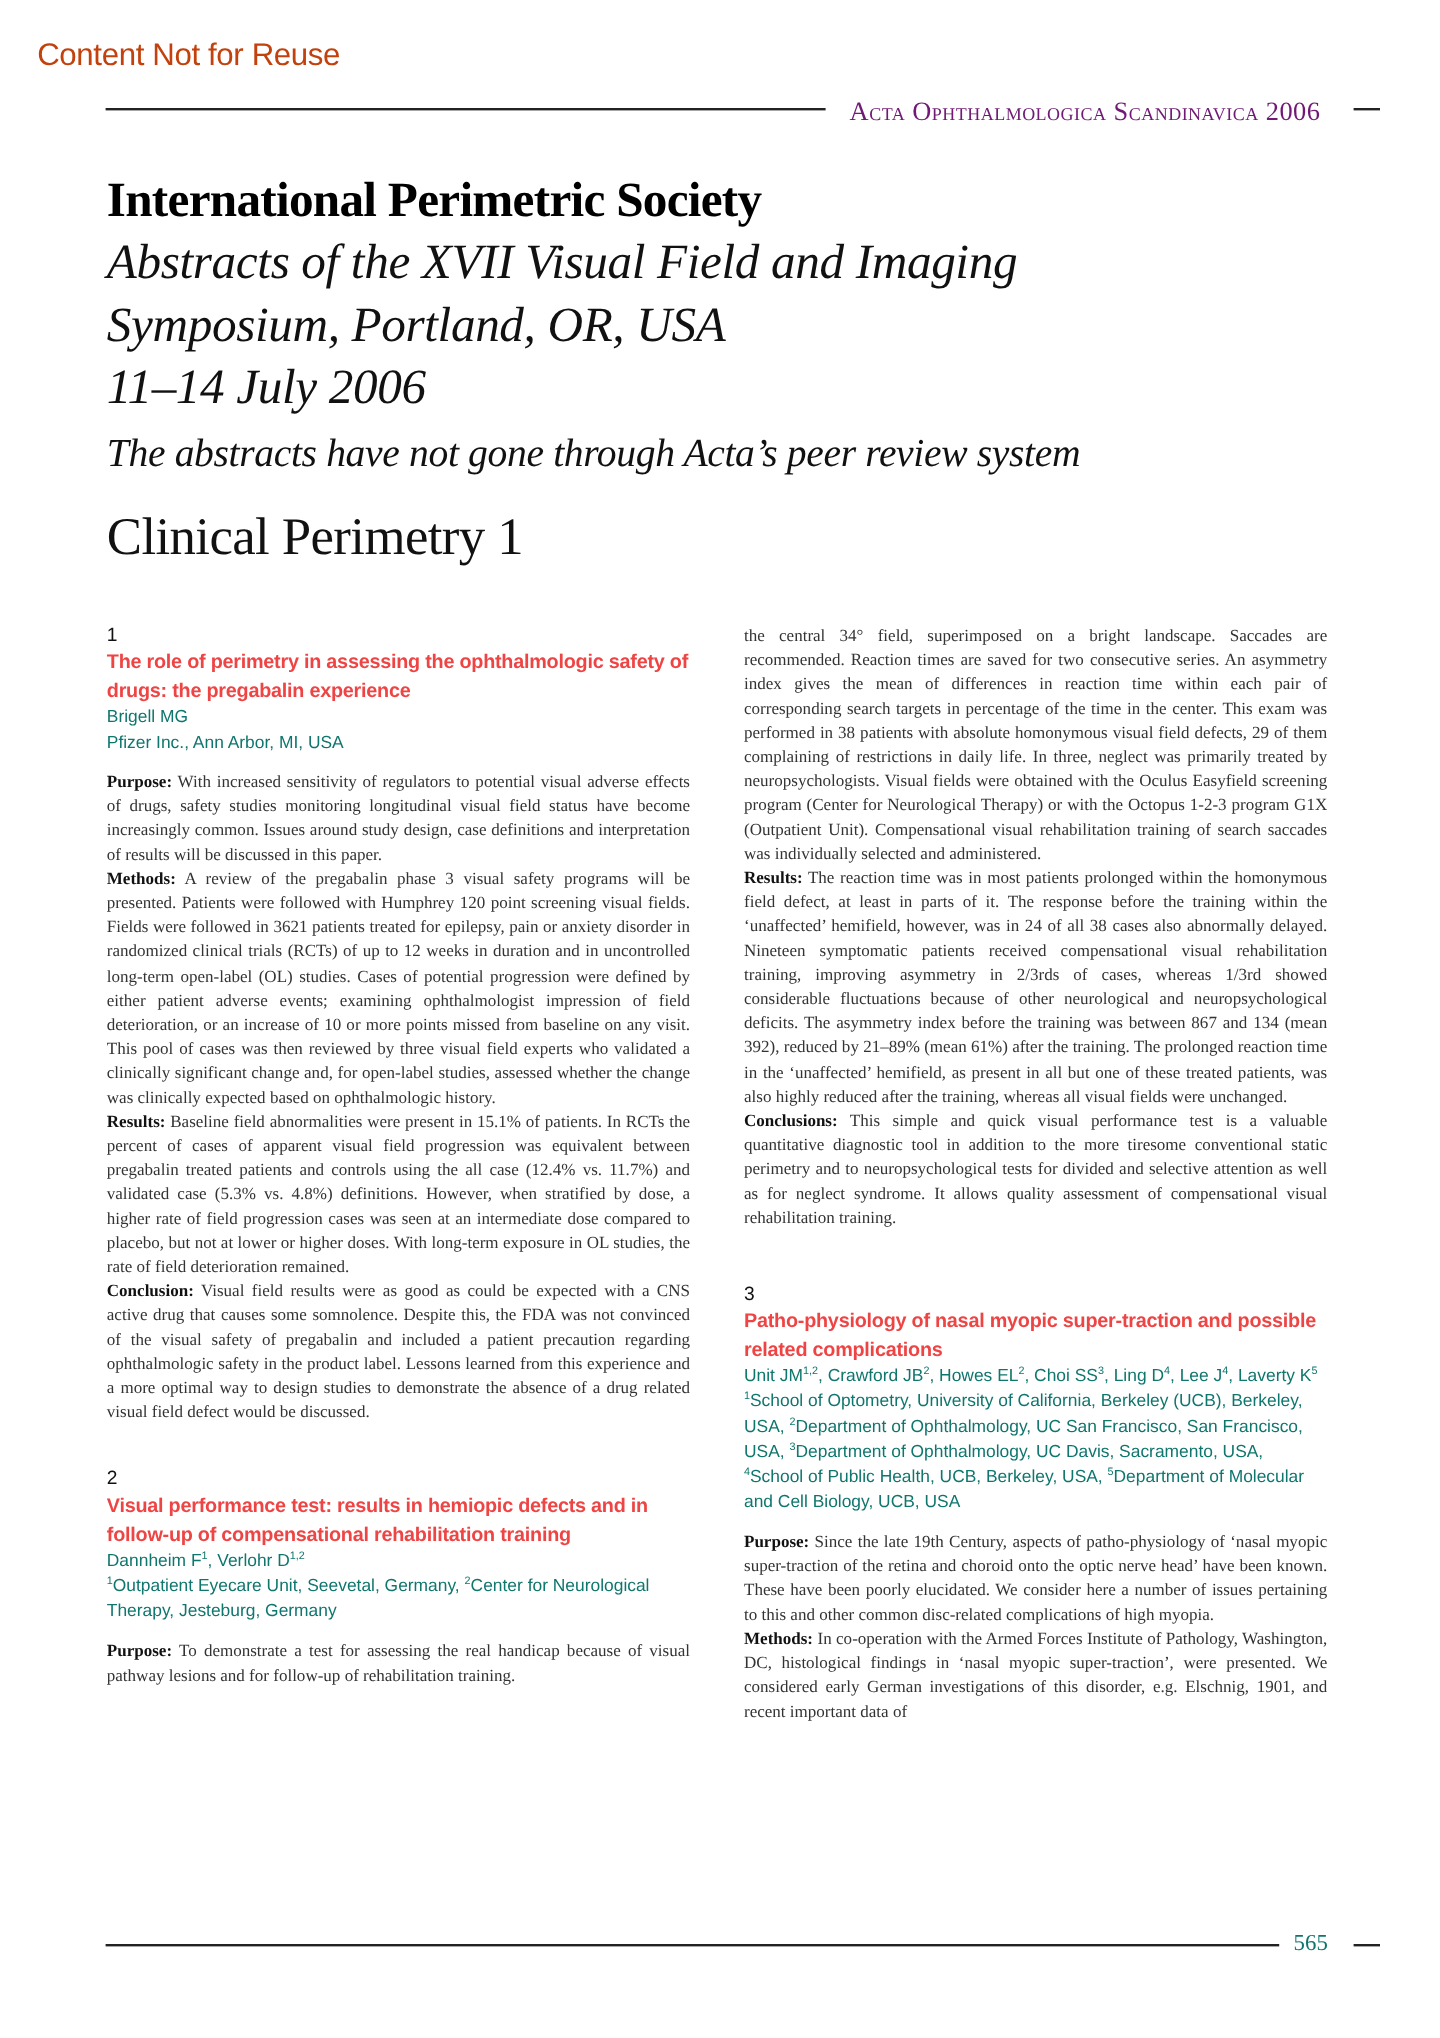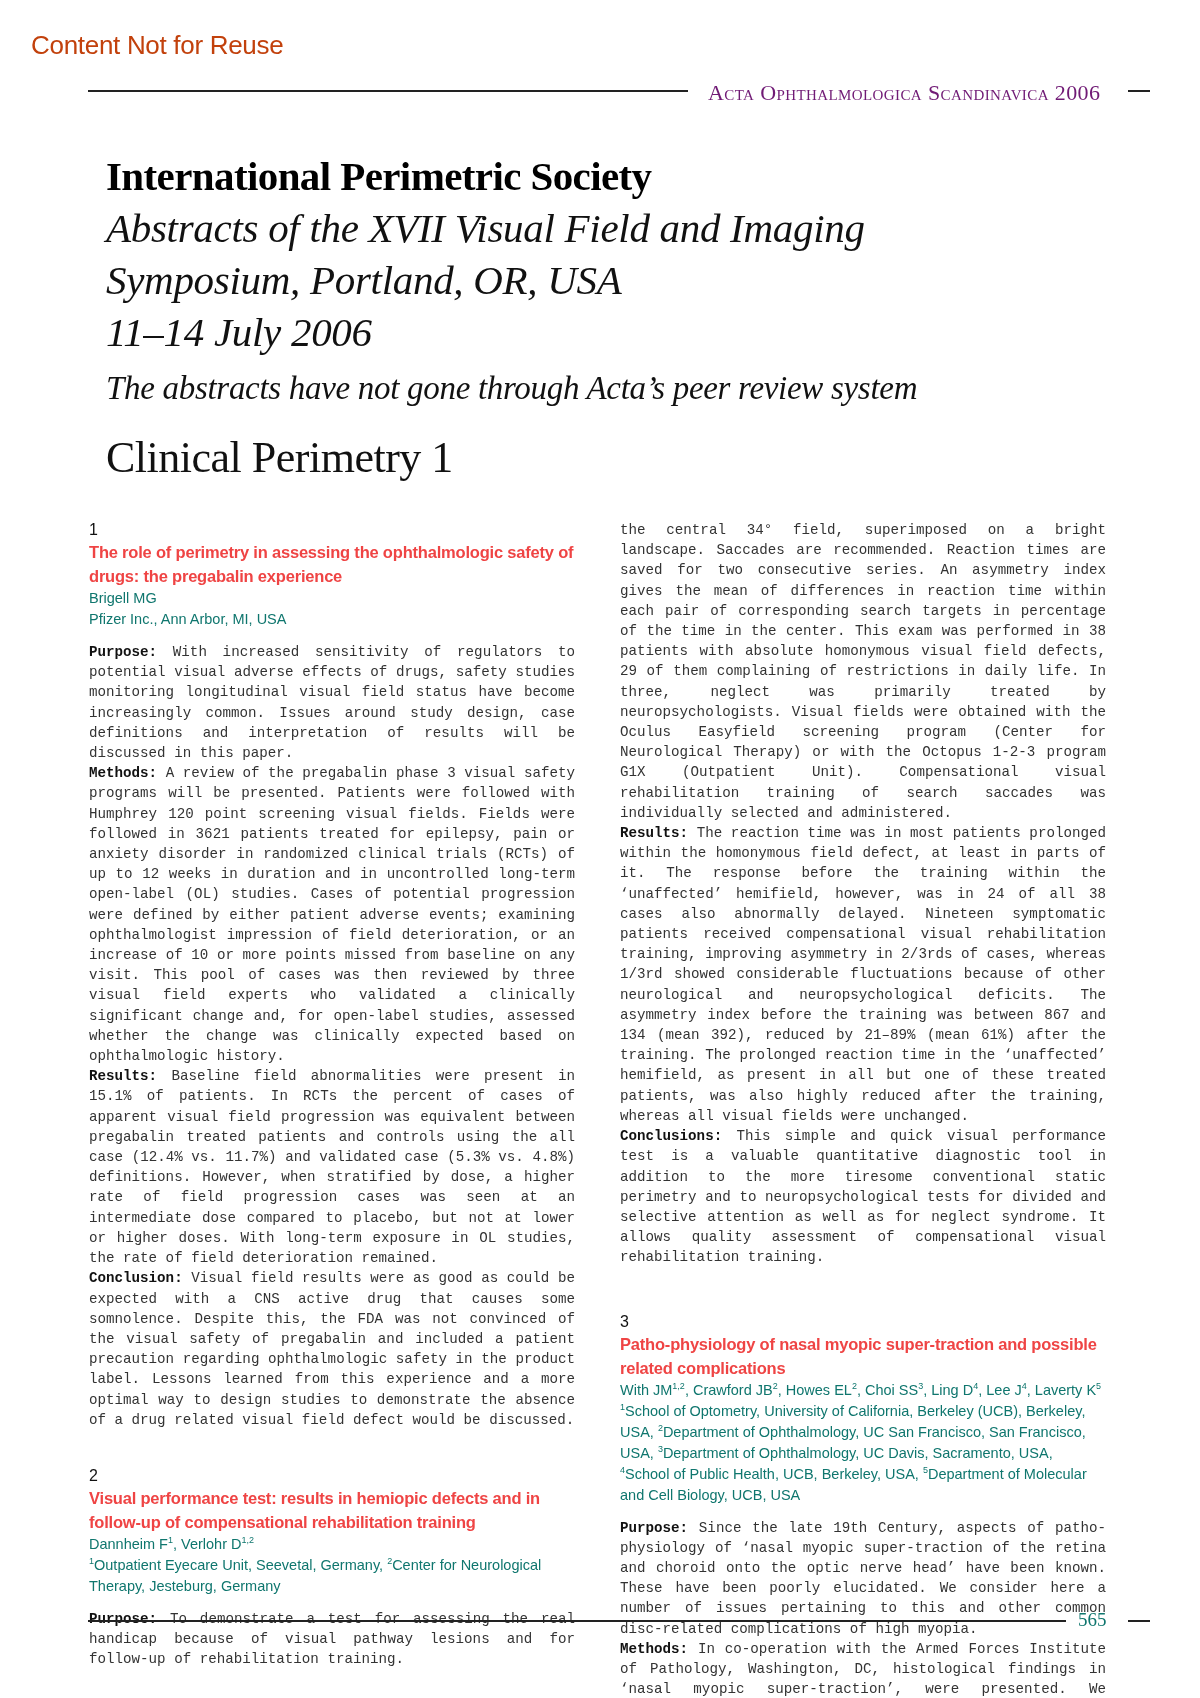--- a/index.html
+++ b/index.html
@@ -3,35 +3,35 @@
 <meta charset="utf-8">
 <style>
   html, body { margin: 0; padding: 0; background: #ffffff; }
   body { width: 1200px; height: 1698px; position: relative; overflow: hidden; color: #111; }
   .watermark { position: absolute; left: 31px; top: 30px; font-family: "Liberation Sans", sans-serif; font-size: 26px; color: #c2410c; letter-spacing: -0.3px; }
   .running-head { position: absolute; left: 88px; top: 80px; width: 1062px; height: 22px; }
   .running-head .rule { position: absolute; left: 0; top: 10px; width: 600px; height: 2px; background: #222; }
   .running-head .title { position: absolute; left: 620px; top: 0px; font-family: "Liberation Serif", serif; font-size: 22px; color: #701a75; font-variant: small-caps; letter-spacing: 0.4px; white-space: nowrap; }
   .running-head .dash { position: absolute; left: 1040px; top: 10px; width: 22px; height: 2px; background: #222; }
 
-  .masthead { position: absolute; left: 89px; top: 150px; width: 1030px; margin-left: 17px; }
+  .masthead { position: absolute; left: 89px; top: 140px; width: 1030px; }
   .masthead .society { font-family: "Liberation Serif", serif; font-weight: bold; font-size: 41px; line-height: 52px; color: #000; letter-spacing: -0.6px; }
   .masthead .subtitle { font-family: "Liberation Serif", serif; font-style: italic; font-size: 41px; line-height: 52px; color: #111; letter-spacing: -0.3px; }
   .masthead .note { font-family: "Liberation Serif", serif; font-style: italic; font-size: 33px; line-height: 44px; margin-top: 8px; color: #111; letter-spacing: -0.3px; }
   .masthead .section { font-family: "Liberation Serif", serif; font-size: 44px; line-height: 56px; margin-top: 20px; color: #111; letter-spacing: -0.5px; }
 
   .col { position: absolute; top: 520px; width: 486px; }
   .col.left { left: 89px; }
   .col.right { left: 620px; }
 
   .abs-num { font-family: "Liberation Sans", sans-serif; font-size: 16px; line-height: 20px; color: #111; }
   .abs-title { font-family: "Liberation Sans", sans-serif; font-weight: bold; font-size: 16.5px; line-height: 24px; color: #ef4444; letter-spacing: -0.2px; }
   .abs-authors, .abs-affil { font-family: Liberation Sans, sans-serif; font-size: 14.5px; line-height: 21px; color: #0f766e; }
   .abs-affil { margin-bottom: 12px; }
-  .para { font-family: Liberation Mono, monospace; font-size: 14.2px; line-height: 20.2px; text-align: justify; color: #333; hyphens: auto; }
+  .para { font-family: Liberation Serif, serif; font-size: 14.2px; line-height: 20.2px; text-align: justify; color: #333; hyphens: auto; }
   .para b { color: #111; }
   sup { font-size: 9px; line-height: 0; }
   .gap-small { height: 36px; }
   .gap-big { height: 44px; }
 
   .footer { position: absolute; left: 88px; top: 1610px; width: 1062px; height: 22px; }
   .footer .rule { position: absolute; left: 0; top: 10px; width: 978px; height: 2px; background: #222; }
   .footer .page { position: absolute; left: 990px; top: -1px; font-family: "Liberation Serif", serif; font-size: 19px; color: #0f766e; }
   .footer .dash { position: absolute; left: 1040px; top: 10px; width: 22px; height: 2px; background: #222; }
 </style>
@@ -83,21 +83,21 @@
     <div class="para">the central 34° field, superimposed on a bright landscape. Saccades are recommended. Reaction times are saved for two consecutive series. An asymmetry index gives the mean of differences in reaction time within each pair of corresponding search targets in percentage of the time in the center. This exam was performed in 38 patients with absolute homonymous visual field defects, 29 of them complaining of restrictions in daily life. In three, neglect was primarily treated by neuropsychologists. Visual fields were obtained with the Oculus Easyfield screening program (Center for Neurological Therapy) or with the Octopus 1-2-3 program G1X (Outpatient Unit). Compensational visual rehabilitation training of search saccades was individually selected and administered.</div>
     <div class="para"><b>Results:</b><span> The reaction time was in most patients prolonged within the homonymous field defect, at least in parts of it. The response before the training within the ‘unaffected’ hemifield, however, was in 24 of all 38 cases also abnormally delayed. Nineteen symptomatic patients received compensational visual rehabilitation training, improving asymmetry in 2/3rds of cases, whereas 1/3rd showed considerable fluctuations because of other neurological and neuropsychological deficits. The asymmetry index before the training was between 867 and 134 (mean 392), reduced by 21–89% (mean 61%) after the training. The prolonged reaction time in the ‘unaffected’ hemifield, as present in all but one of these treated patients, was also highly reduced after the training, whereas all visual fields were unchanged.</span></div>
     <div class="para"><b>Conclusions:</b><span> This simple and quick visual performance test is a valuable quantitative diagnostic tool in addition to the more tiresome conventional static perimetry and to neuropsychological tests for divided and selective attention as well as for neglect syndrome. It allows quality assessment of compensational visual rehabilitation training.</span></div>
   </div>
 
   <div class="gap-big"></div>
 
   <div>
     <div class="abs-num">3</div>
     <div class="abs-title">Patho-physiology of nasal myopic super-traction and possible related complications</div>
-    <div class="abs-authors"><span>With JM</span><sup>1,2</sup>, <span>Crawford JB</span><sup>2</sup>, <span>Howes EL</span><sup>2</sup>, <span>Choi SS</span><sup>3</sup>, <span>Ling D</span><sup>4</sup>, <span>Lee J</span><sup>4</sup>, <span>Laverty K</span><sup>5</sup></div>
+    <div class="abs-authors"><span>Unit JM</span><sup>1,2</sup>, <span>Crawford JB</span><sup>2</sup>, <span>Howes EL</span><sup>2</sup>, <span>Choi SS</span><sup>3</sup>, <span>Ling D</span><sup>4</sup>, <span>Lee J</span><sup>4</sup>, <span>Laverty K</span><sup>5</sup></div>
     <div class="abs-affil"><sup>1</sup><span>School of Optometry, University of California, Berkeley (UCB), Berkeley, USA, </span><sup>2</sup><span>Department of Ophthalmology, UC San Francisco, San Francisco, USA, </span><sup>3</sup><span>Department of Ophthalmology, UC Davis, Sacramento, USA, </span><sup>4</sup><span>School of Public Health, UCB, Berkeley, USA, </span><sup>5</sup><span>Department of Molecular and Cell Biology, UCB, USA</span></div>
     <div class="para"><b>Purpose:</b><span> Since the late 19th Century, aspects of patho-physiology of ‘nasal myopic super-traction of the retina and choroid onto the optic nerve head’ have been known. These have been poorly elucidated. We consider here a number of issues pertaining to this and other common disc-related complications of high myopia.</span></div>
     <div class="para"><b>Methods:</b><span> In co-operation with the Armed Forces Institute of Pathology, Washington, DC, histological findings in ‘nasal myopic super-traction’, were presented. We considered early German investigations of this disorder, e.g. Elschnig, 1901, and recent important data of</span></div>
   </div>
 </div>
 
 <div class="footer">
   <div class="rule"></div>
   <div class="page">565</div>
   <div class="dash"></div>

